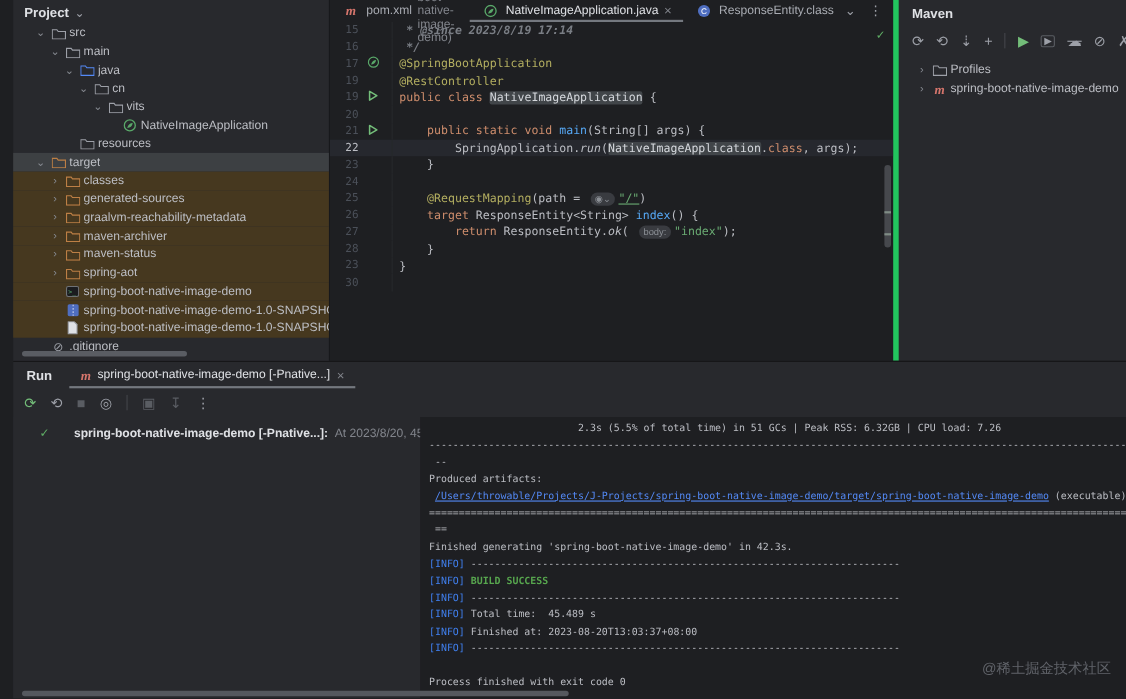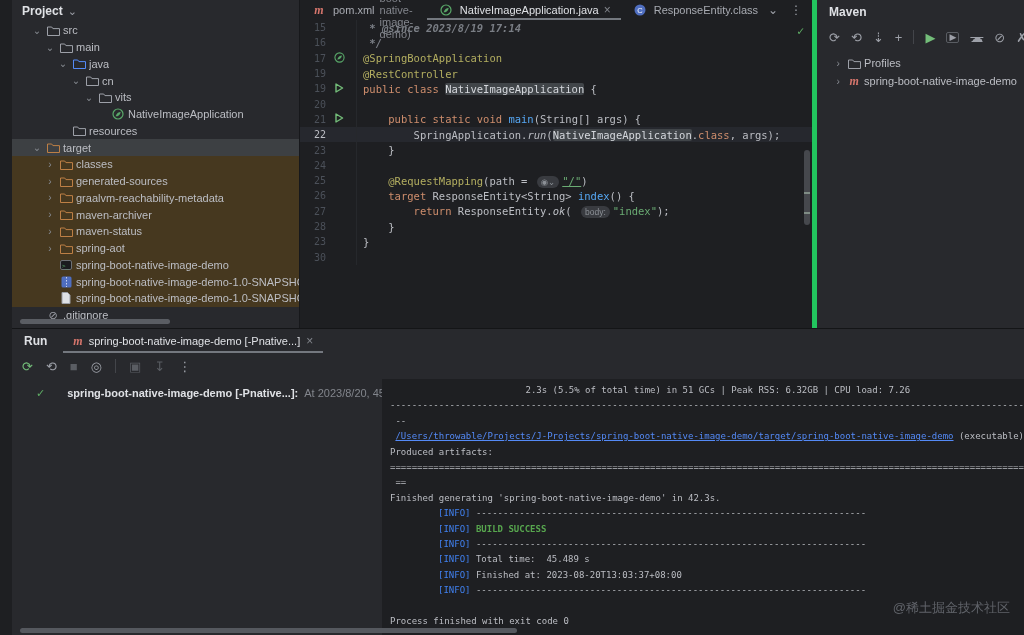--- a/index.html
+++ b/index.html
@@ -79,21 +79,21 @@
   .rtoolbar { height:26px; display:flex; align-items:center; gap:13px; padding-left:10px; font-size:13px; }
   .rcontent { flex:1; display:flex; position:relative; overflow:hidden; }
   .rleft { width:370px; flex:none; background:#28292d; padding-top:8px; }
   .ritem { display:flex; align-items:baseline; gap:6px; padding-left:24px; font-size:11px; white-space:nowrap; }
   .ok-check { color:#5fad65; font-size:11px; }
   .rname { font-weight:bold; color:#dfe1e5;margin-left:16px; }
   .rdetail { color:#82858c; }
   .console { flex:1; background:#1e1f22; padding:4px 0 0 8px; overflow:hidden; }
   .cline { height:15.4px; line-height:15.4px; white-space:pre; font-family:"DejaVu Sans Mono", monospace; font-size:9px; color:#bcbec4; }
   .ck-plain { color:#bcbec4; }
-  .ck-info { color:#4080f0;margin-left:48px; }
+  .ck-info { color:#4080f0; }
   .ck-ok { color:#57a64e; font-weight:bold; }
   .ck-link { color:#548af7; text-decoration:underline; cursor:pointer; }
   .wmark { position:absolute; right:14px; bottom:18px; color:#6b6e75; font-size:13px; opacity:.85; }
   .rscroll { position:absolute; left:8px; bottom:2px; width:497px; height:5px; border-radius:3px; background:#55585e; }
   .gi { color:#9da0a8; font-size:11px; }
 </style>
 </head>
 <body>
 
 <div class="app">
@@ -401,22 +401,22 @@
         <div class="ritem">
           <span class="ok-check">✓</span>
           <span class="rname">spring-boot-native-image-demo [-Pnative...]:</span>
           <span class="rdetail">At 2023/8/20, 45 sec, 972 ms</span>
         </div>
       </div>
       <div class="console" id="console">
           <div class="cline"><span class="ck-plain">                         2.3s (5.5% of total time) in 51 GCs | Peak RSS: 6.32GB | CPU load: 7.26</span></div>
           <div class="cline"><span class="ck-plain">------------------------------------------------------------------------------------------------------------------------</span></div>
           <div class="cline"><span class="ck-plain"> --</span></div>
+          <div class="cline"><span class="ck-plain">Produced artifacts:</span></div>
           <div class="cline"><span class="ck-plain"> </span><span class="ck-link">/Users/throwable/Projects/J-Projects/spring-boot-native-image-demo/target/spring-boot-native-image-demo</span><span class="ck-plain"> (executable)</span></div>
-          <div class="cline"><span class="ck-plain">Produced artifacts:</span></div>
           <div class="cline"><span class="ck-plain">========================================================================================================================</span></div>
           <div class="cline"><span class="ck-plain"> ==</span></div>
           <div class="cline"><span class="ck-plain">Finished generating 'spring-boot-native-image-demo' in 42.3s.</span></div>
           <div class="cline"><span class="ck-info">[INFO] </span><span class="ck-plain">------------------------------------------------------------------------</span></div>
           <div class="cline"><span class="ck-info">[INFO] </span><span class="ck-ok">BUILD SUCCESS</span></div>
           <div class="cline"><span class="ck-info">[INFO] </span><span class="ck-plain">------------------------------------------------------------------------</span></div>
           <div class="cline"><span class="ck-info">[INFO] </span><span class="ck-plain">Total time:  45.489 s</span></div>
           <div class="cline"><span class="ck-info">[INFO] </span><span class="ck-plain">Finished at: 2023-08-20T13:03:37+08:00</span></div>
           <div class="cline"><span class="ck-info">[INFO] </span><span class="ck-plain">------------------------------------------------------------------------</span></div>
           <div class="cline"><span class="ck-plain"></span></div>

